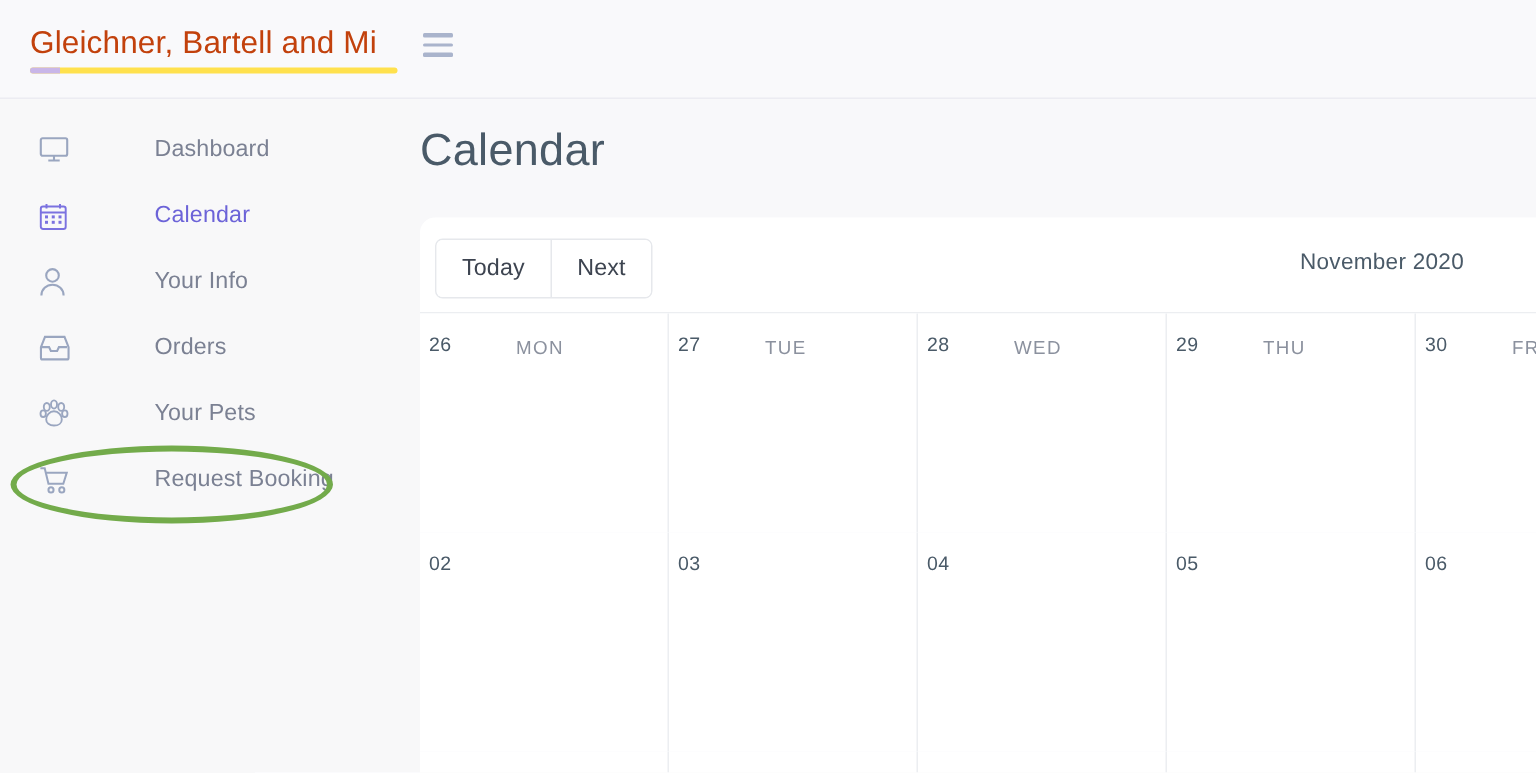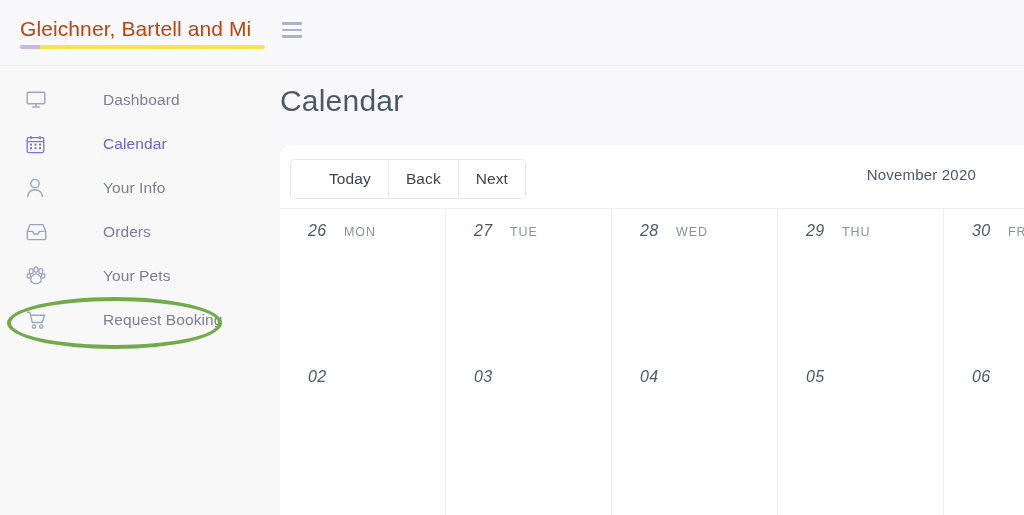--- a/index.html
+++ b/index.html
@@ -177,21 +177,20 @@
 
   .btn-group {
     position: absolute;
     left: 10px;
     top: 14px;
     display: flex;
     border: 1px solid #e6e8ec;
     border-radius: 5px;
     overflow: hidden;
     background: #ffffff;
-    padding-left: 21px;
   }
 
   .btn-group button {
     font-family: "Liberation Sans", sans-serif;
     font-size: 15.5px;
     color: #3d4450;
     background: #ffffff;
     border: none;
     border-right: 1px solid #e6e8ec;
     padding: 0 17px;
@@ -233,26 +232,25 @@
     width: 166px;
     flex: 0 0 166px;
     height: 146px;
     border-right: 1px solid #eceef1;
     position: relative;
     background: #ffffff;
   }
 
   .cell-daynum {
     position: absolute;
-    left: 28px;
+    left: 6px;
     top: 13px;
-    font-size: 16px;
+    font-size: 13px;
     color: #4a5a68;
     letter-spacing: 0.3px;
-    font-style: italic;
   }
 
   .cell-dayname {
     position: absolute;
     left: 64px;
     top: 16px;
     font-size: 12.5px;
     color: #8b919e;
     letter-spacing: 0.9px;
     font-weight: 400;
@@ -363,21 +361,20 @@
 
   <div class="main">
 
     <div class="page-title">Calendar</div>
 
     <div class="calendar-card">
 
       <div class="cal-toolbar">
         <div class="btn-group">
           <button>Today</button>
-          <button>Back</button>
           <button>Next</button>
         </div>
         <div class="cal-month">November 2020</div>
       </div>
 
       <div class="cal-grid">
 
         <div class="cal-row">
           <div class="cal-cell">
             <span class="cell-daynum">26</span>

